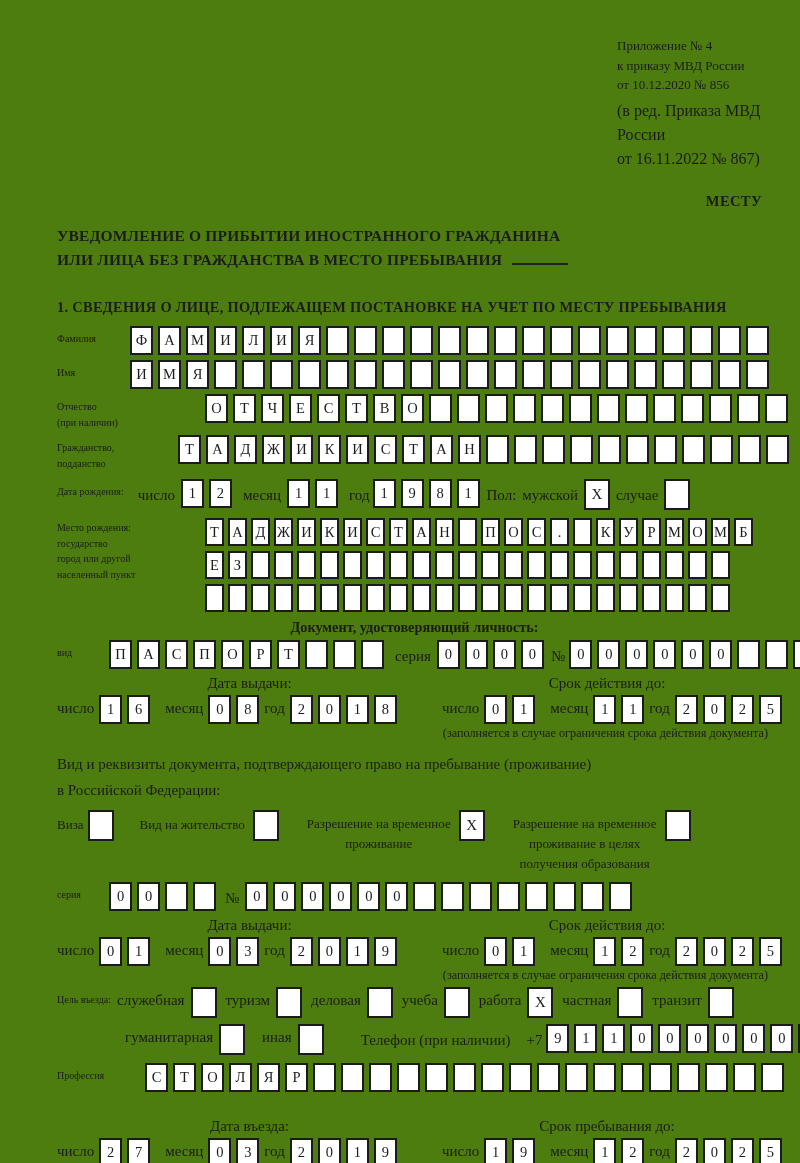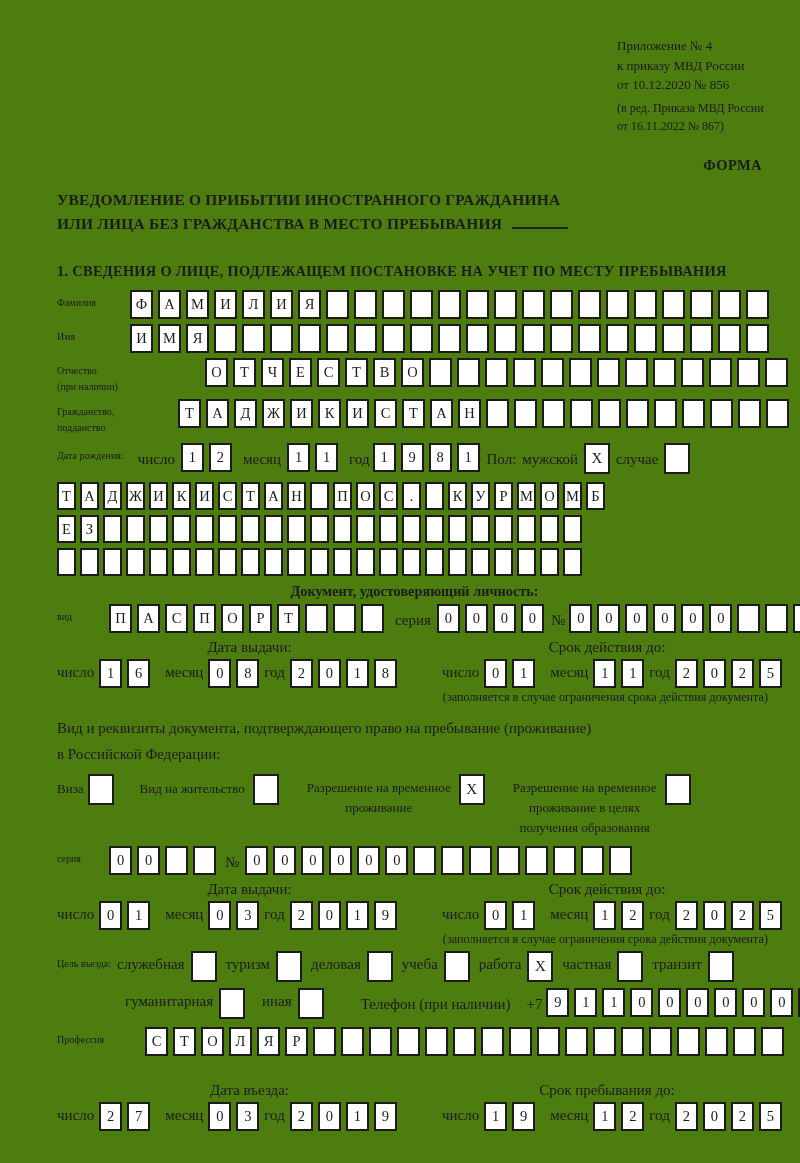--- a/index.html
+++ b/index.html
@@ -3,21 +3,21 @@
 <meta charset="utf-8">
 <style>
   html,body{margin:0;padding:0;background:#e8e8e8;}
   .page{
     width:800px;height:1163px;margin:0 auto;background:#4d7c0f;color:#1c1c1c;
     font-family:"Liberation Serif","DejaVu Serif",serif;
     box-sizing:border-box;padding:36px 28px 16px 57px;overflow:hidden;position:relative;
   }
   
   .hdr-note{margin-left:560px;font-size:13px;line-height:1.5;}
-  .hdr-note .sub{font-size:12px;margin-top:4px;line-height:1.5;}
+  .hdr-note .sub{font-size:16px;margin-top:4px;line-height:1.5;}
   .forma{ text-align:right;padding-right:10px;font-weight:bold;font-size:14.5px;margin-top:22px;letter-spacing:.4px;}
   .title{ font-weight:bold;font-size:15.5px;line-height:1.6;margin-top:14px;letter-spacing:.2px;}
   .uline{display:inline-block;width:56px;border-bottom:2px solid #222;margin-left:10px;vertical-align:baseline;height:14px;}
   .sec1{font-weight:bold;font-size:14.4px;margin-top:26px;letter-spacing:.3px;}
   
   .frow{display:flex;align-items:flex-start;margin-top:5px;}
   .lbl{font-size:10px;padding-top:5px;flex:none;line-height:1.55;}
   .w72{width:73px;} .w145{width:148px;} .w120{width:121px;}
   .bgrp{white-space:nowrap;flex:none;}
   .box{display:inline-flex;align-items:center;justify-content:center;width:19px;height:25px;
@@ -55,21 +55,21 @@
   <div class="hdr-note">
     <div>Приложение № 4</div>
     <div>к приказу МВД России</div>
     <div>от 10.12.2020 № 856</div>
     <div class="sub">
       <div>(в ред. Приказа МВД России</div>
       <div>от 16.11.2022 № 867)</div>
     </div>
   </div>
 
-  <div class="forma">ФОРМА</div>
+  <div class="forma">МЕСТУ</div>
 
   <div class="title">
     <div>УВЕДОМЛЕНИЕ О ПРИБЫТИИ ИНОСТРАННОГО ГРАЖДАНИНА</div>
     <div>
       <span>ИЛИ ЛИЦА БЕЗ ГРАЖДАНСТВА В МЕСТО ПРЕБЫВАНИЯ</span><span class="uline"></span>
     </div>
   </div>
 
   <div class="sec1">1. СВЕДЕНИЯ О ЛИЦЕ, ПОДЛЕЖАЩЕМ ПОСТАНОВКЕ НА УЧЕТ ПО МЕСТУ ПРЕБЫВАНИЯ</div>
 
@@ -108,20 +108,26 @@
     <span class="inl" style="padding-right:3px">год</span>
     <span class="bgrp"><span class="box">1</span><span class="box">9</span><span class="box">8</span><span class="box">1</span></span>
     <span class="inl" style="padding-left:2px">Пол:</span>
     <span class="inl" style="padding-left:0">мужской</span>
     <span class="cbx">X</span>
     <span class="inl">случае</span>
     <span class="cbx"></span>
   </div>
 
   <div class="frow mt8">
+    <span class="lbl w145" style="padding-top:2px">
+      <span>Место рождения:</span><br>
+      <span>государство</span><br>
+      <span>город или другой</span><br>
+      <span>населенный пункт</span>
+    </span>
     <span class="boxrows">
       <span class="bgrp tight"><span class="box">Т</span><span class="box">А</span><span class="box">Д</span><span class="box">Ж</span><span class="box">И</span><span class="box">К</span><span class="box">И</span><span class="box">С</span><span class="box">Т</span><span class="box">А</span><span class="box">Н</span><span class="box"></span><span class="box">П</span><span class="box">О</span><span class="box">С</span><span class="box">.</span><span class="box"></span><span class="box">К</span><span class="box">У</span><span class="box">Р</span><span class="box">М</span><span class="box">О</span><span class="box">М</span><span class="box">Б</span></span>
       <span class="bgrp tight"><span class="box">Е</span><span class="box">З</span><span class="box"></span><span class="box"></span><span class="box"></span><span class="box"></span><span class="box"></span><span class="box"></span><span class="box"></span><span class="box"></span><span class="box"></span><span class="box"></span><span class="box"></span><span class="box"></span><span class="box"></span><span class="box"></span><span class="box"></span><span class="box"></span><span class="box"></span><span class="box"></span><span class="box"></span><span class="box"></span><span class="box"></span></span>
       <span class="bgrp tight"><span class="box"></span><span class="box"></span><span class="box"></span><span class="box"></span><span class="box"></span><span class="box"></span><span class="box"></span><span class="box"></span><span class="box"></span><span class="box"></span><span class="box"></span><span class="box"></span><span class="box"></span><span class="box"></span><span class="box"></span><span class="box"></span><span class="box"></span><span class="box"></span><span class="box"></span><span class="box"></span><span class="box"></span><span class="box"></span><span class="box"></span></span>
     </span>
   </div>
 
   <div style="text-align:center;font-weight:bold;font-size:14.3px;margin-top:2px;">Документ, удостоверяющий личность:</div>
   <div class="frow" style="margin-top:4px">
     <span class="lbl" style="width:52px">вид</span>

